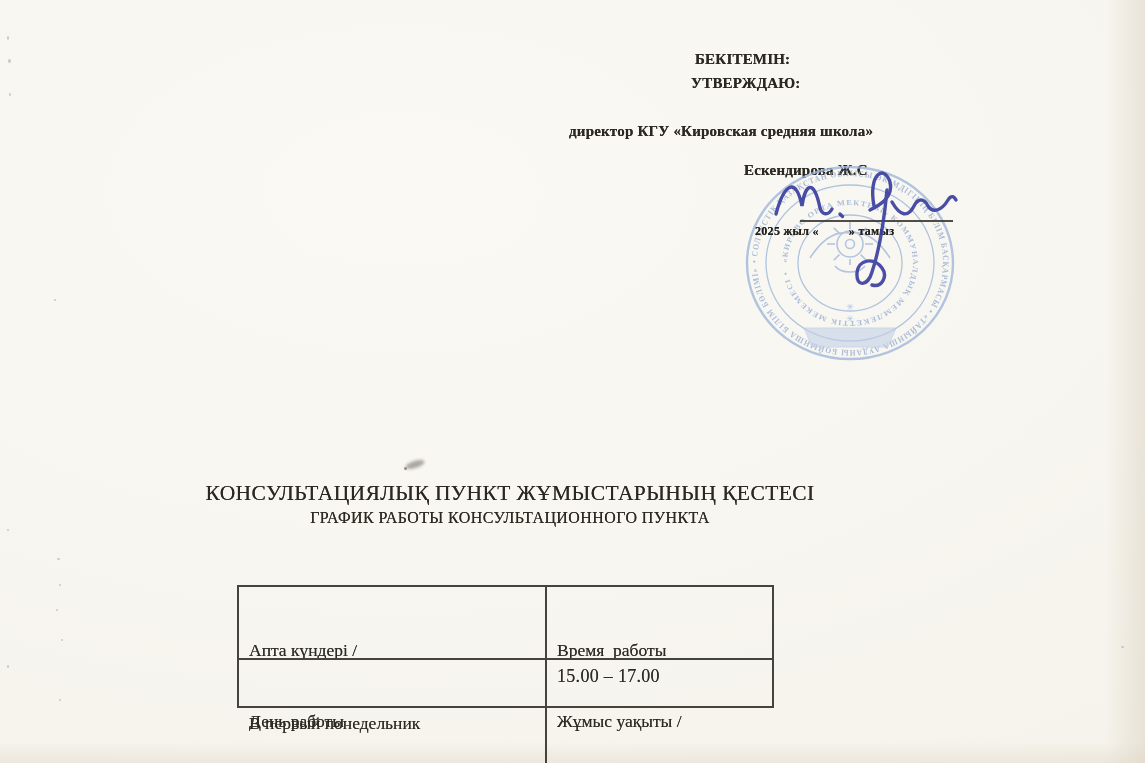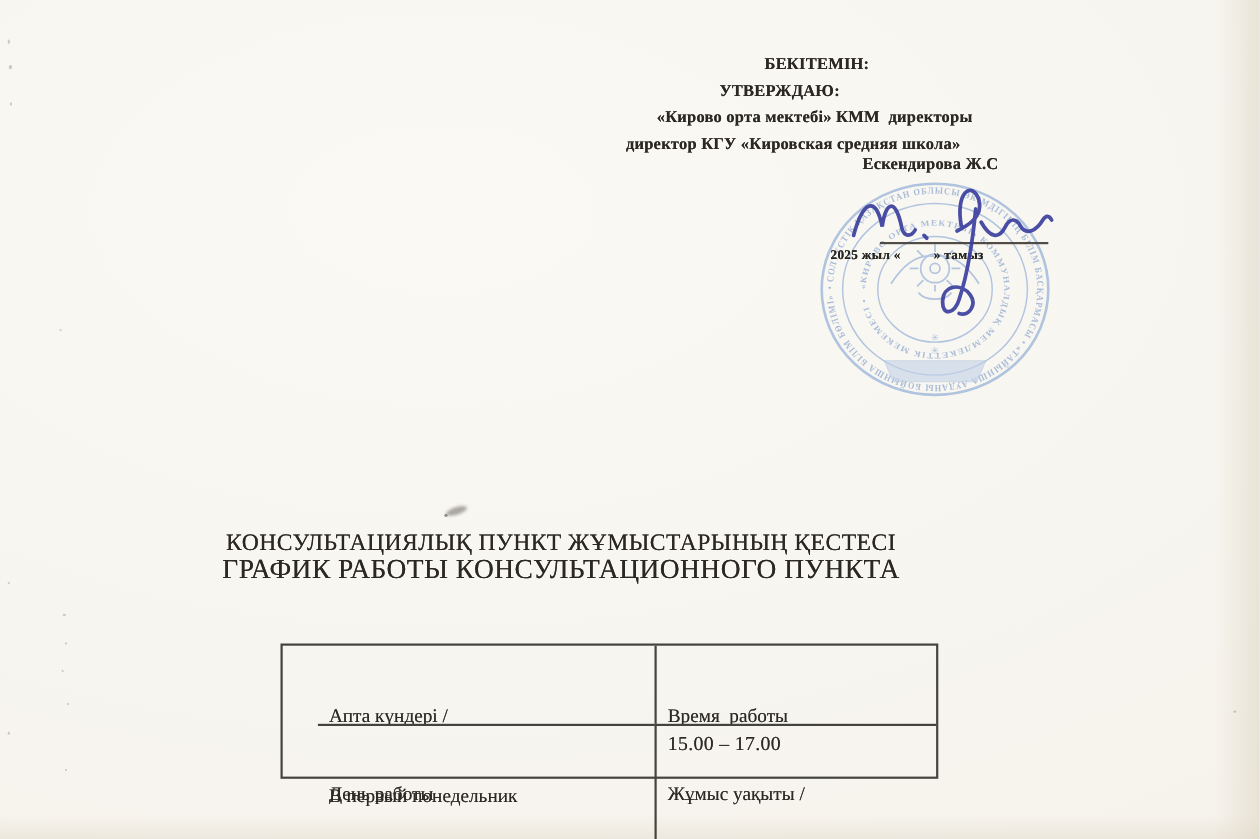--- a/index.html
+++ b/index.html
@@ -9,65 +9,64 @@
     font-family:"Liberation Serif","DejaVu Serif",serif;color:#2b2822;
   }
   .edge-shade-right{position:absolute;right:0;top:0;width:40px;height:100%;
     background:linear-gradient(90deg, rgba(222,214,198,0), rgba(219,210,192,.5));}
   .edge-shade-bottom{position:absolute;left:0;bottom:0;width:100%;height:22px;
     background:linear-gradient(180deg, rgba(222,214,198,0), rgba(219,210,192,.35));}
 
   .approval-line{position:absolute;font-weight:bold;font-size:15px;line-height:24px;
     white-space:pre;letter-spacing:.2px;color:#2b2822;text-shadow:0 0 .6px rgba(43,40,34,.85);}
   .l1{left:695px;top:47px;}
-  .l2{left:654px;top:71px;}
+  .l2{left:691px;top:71px;}
   .l3{left:597px;top:95px;}
   .l4{left:569px;top:119px;}
-  .l5{left:744px;top:138px;margin-left:40px;}
+  .l5{left:744px;top:158px;}
 
   .stamp-svg{position:absolute;left:738px;top:158px;width:224px;height:212px;z-index:1;}
   .sig-underline{position:absolute;left:800px;top:220px;width:153px;height:2px;
     background:#3e3a33;z-index:2;opacity:.9;}
   .date-line{position:absolute;left:755px;top:224px;font-weight:bold;font-size:12px;
     white-space:pre;letter-spacing:.3px;z-index:2;color:#26231d;text-shadow:0 0 .6px rgba(38,35,29,.85);}
   .date-gap{display:inline-block;width:30px;}
   .signature-svg{position:absolute;left:770px;top:160px;width:200px;height:140px;z-index:3;}
 
   .doc-title{position:absolute;left:130px;top:481px;width:760px;text-align:center;
     font-weight:normal;color:#2b2822;text-shadow:0 0 .6px rgba(43,40,34,.85);}
   .doc-title .t1{font-size:21.5px;line-height:25px;letter-spacing:.4px;white-space:pre;}
-  .doc-title .t2{font-size:25px;line-height:24px;letter-spacing:.4px;white-space:pre;}
+  .doc-title .t2{font-size:16px;line-height:24px;letter-spacing:.4px;white-space:pre;}
 
   .smudge{position:absolute;left:405px;top:461px;width:20px;height:7px;background:#8f8c85;
     border-radius:50%;filter:blur(1.6px);transform:rotate(-18deg);opacity:.75;}
   .smudge-dot{position:absolute;left:404px;top:467px;width:3px;height:3px;background:#7c7972;
     border-radius:50%;filter:blur(.4px);opacity:.8;}
 
-  .schedule{position:absolute;left:255px;top:585px;width:598px;height:123px;
+  .schedule{position:absolute;left:237px;top:585px;width:537px;height:123px;
     border:2px solid #45433e;box-sizing:border-box;display:grid;
-    grid-template-columns:306px 1fr;grid-template-rows:71px 1fr;background:transparent;padding-left:32px;}
+    grid-template-columns:306px 1fr;grid-template-rows:71px 1fr;background:transparent;}
   .cell{padding:5px 8px 0 10px;font-size:17.5px;line-height:23.5px;color:#2c2a25;
     text-shadow:0 0 .4px rgba(44,42,37,.7);white-space:pre;}
   .cell.c2{border-left:2px solid #45433e;}
   .cell.r2{border-top:2px solid #45433e;}
   .cell.time{font-size:18px;letter-spacing:.3px;}
 
   .speck{position:absolute;background:#a9a49a;border-radius:50%;opacity:.55;}
 </style>
 </head>
 <body>
 
 <div class="page">
 
   <div class="edge-shade-right"></div>
   <div class="edge-shade-bottom"></div>
 
   <div class="approval-line l1">БЕКІТЕМІН:</div>
   <div class="approval-line l2">УТВЕРЖДАЮ:</div>
-  <div class="approval-line l3">«Кирово орта мектебі» КММ  директоры</div>
   <div class="approval-line l4">директор КГУ «Кировская средняя школа»</div>
   <div class="approval-line l5">Ескендирова Ж.С</div>
 
   <svg class="stamp-svg" viewBox="0 0 224 212">
     <defs>
       <filter id="blurS" x="-10%" y="-10%" width="120%" height="120%">
         <feGaussianBlur stdDeviation="0.45"></feGaussianBlur>
       </filter>
       <path id="ringOuter" d="M 19,105 A 93,87 0 1 1 205,105 A 93,87 0 1 1 19,105" fill="none"></path>
       <path id="ringInner" d="M 49,105 A 63,58 0 1 1 175,105 A 63,58 0 1 1 49,105" fill="none"></path>

